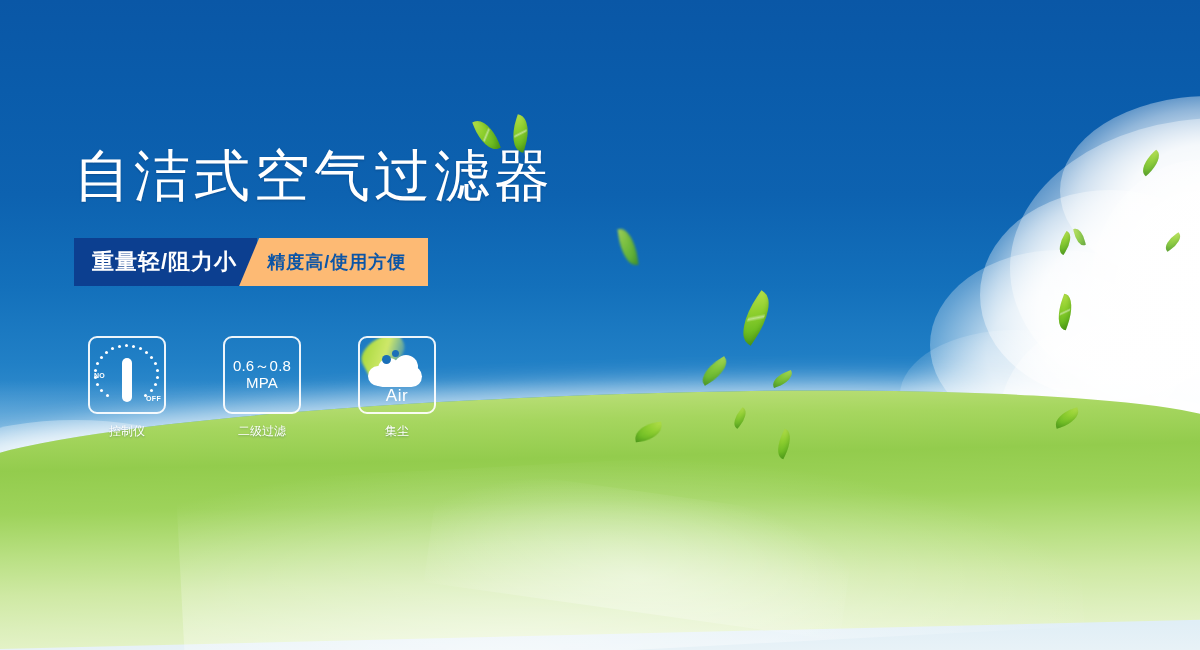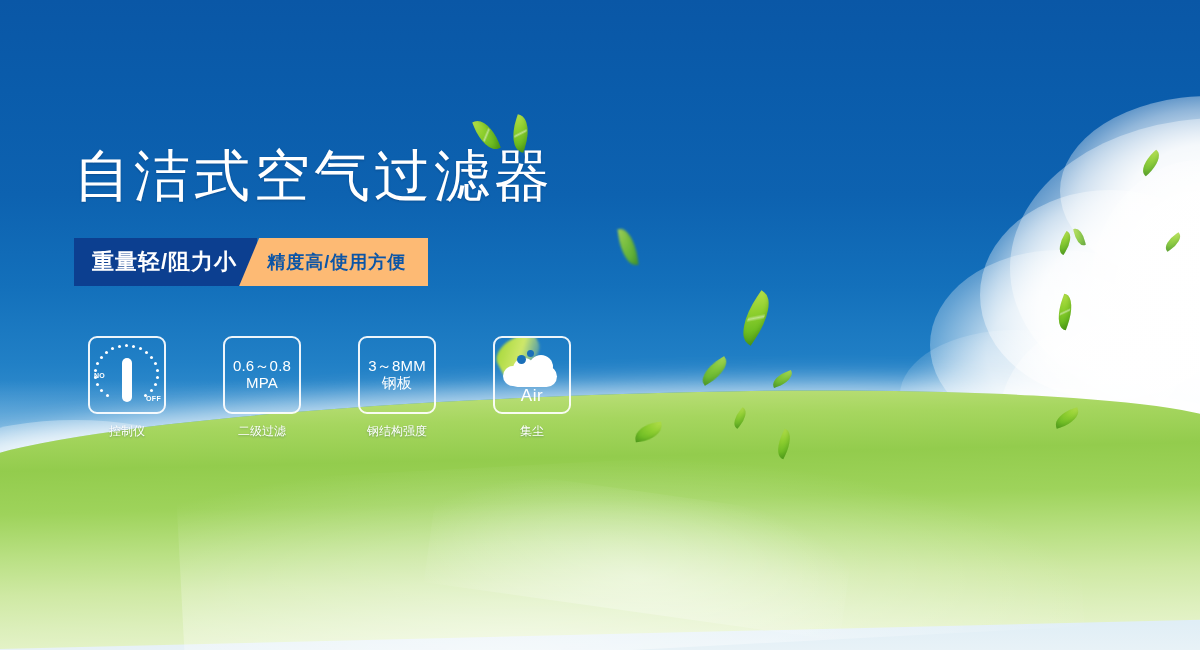--- a/index.html
+++ b/index.html
@@ -336,29 +336,20 @@
       <div class="fbox">
         <div class="ftext">
           <span>0.6～0.8</span>
           <span class="l2">MPA</span>
         </div>
       </div>
       <div class="flabel">二级过滤</div>
     </div>
 
 
-    <div class="feature">
-      <div class="fbox">
-        <div class="ftext">
-          <span>3～8MM</span>
-          <span class="l2">钢板</span>
-        </div>
-      </div>
-      <div class="flabel">钢结构强度</div>
-    </div>
 
     <div class="feature">
       <div class="fbox">
         <div class="airicon">
           <div class="ray"></div>
           <div class="puff" style="left:2px;top:20px;width:20px;height:20px;"></div>
           <div class="puff" style="left:12px;top:12px;width:22px;height:22px;"></div>
           <div class="puff" style="left:28px;top:9px;width:24px;height:24px;"></div>
           <div class="cbody"></div>
           <div class="notch" style="left:16px;top:9px;width:9px;height:9px;"></div>

